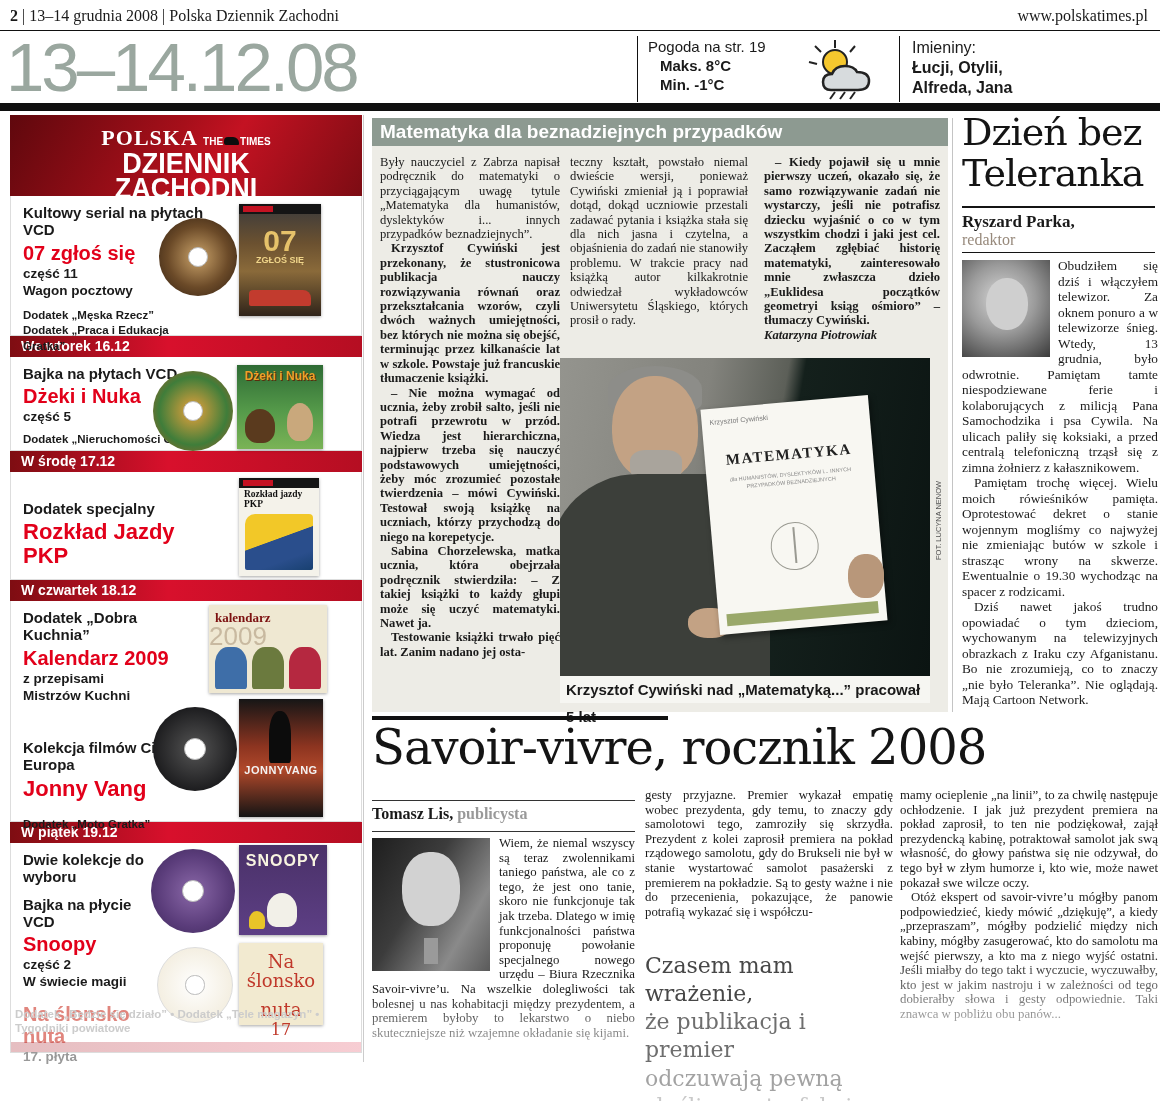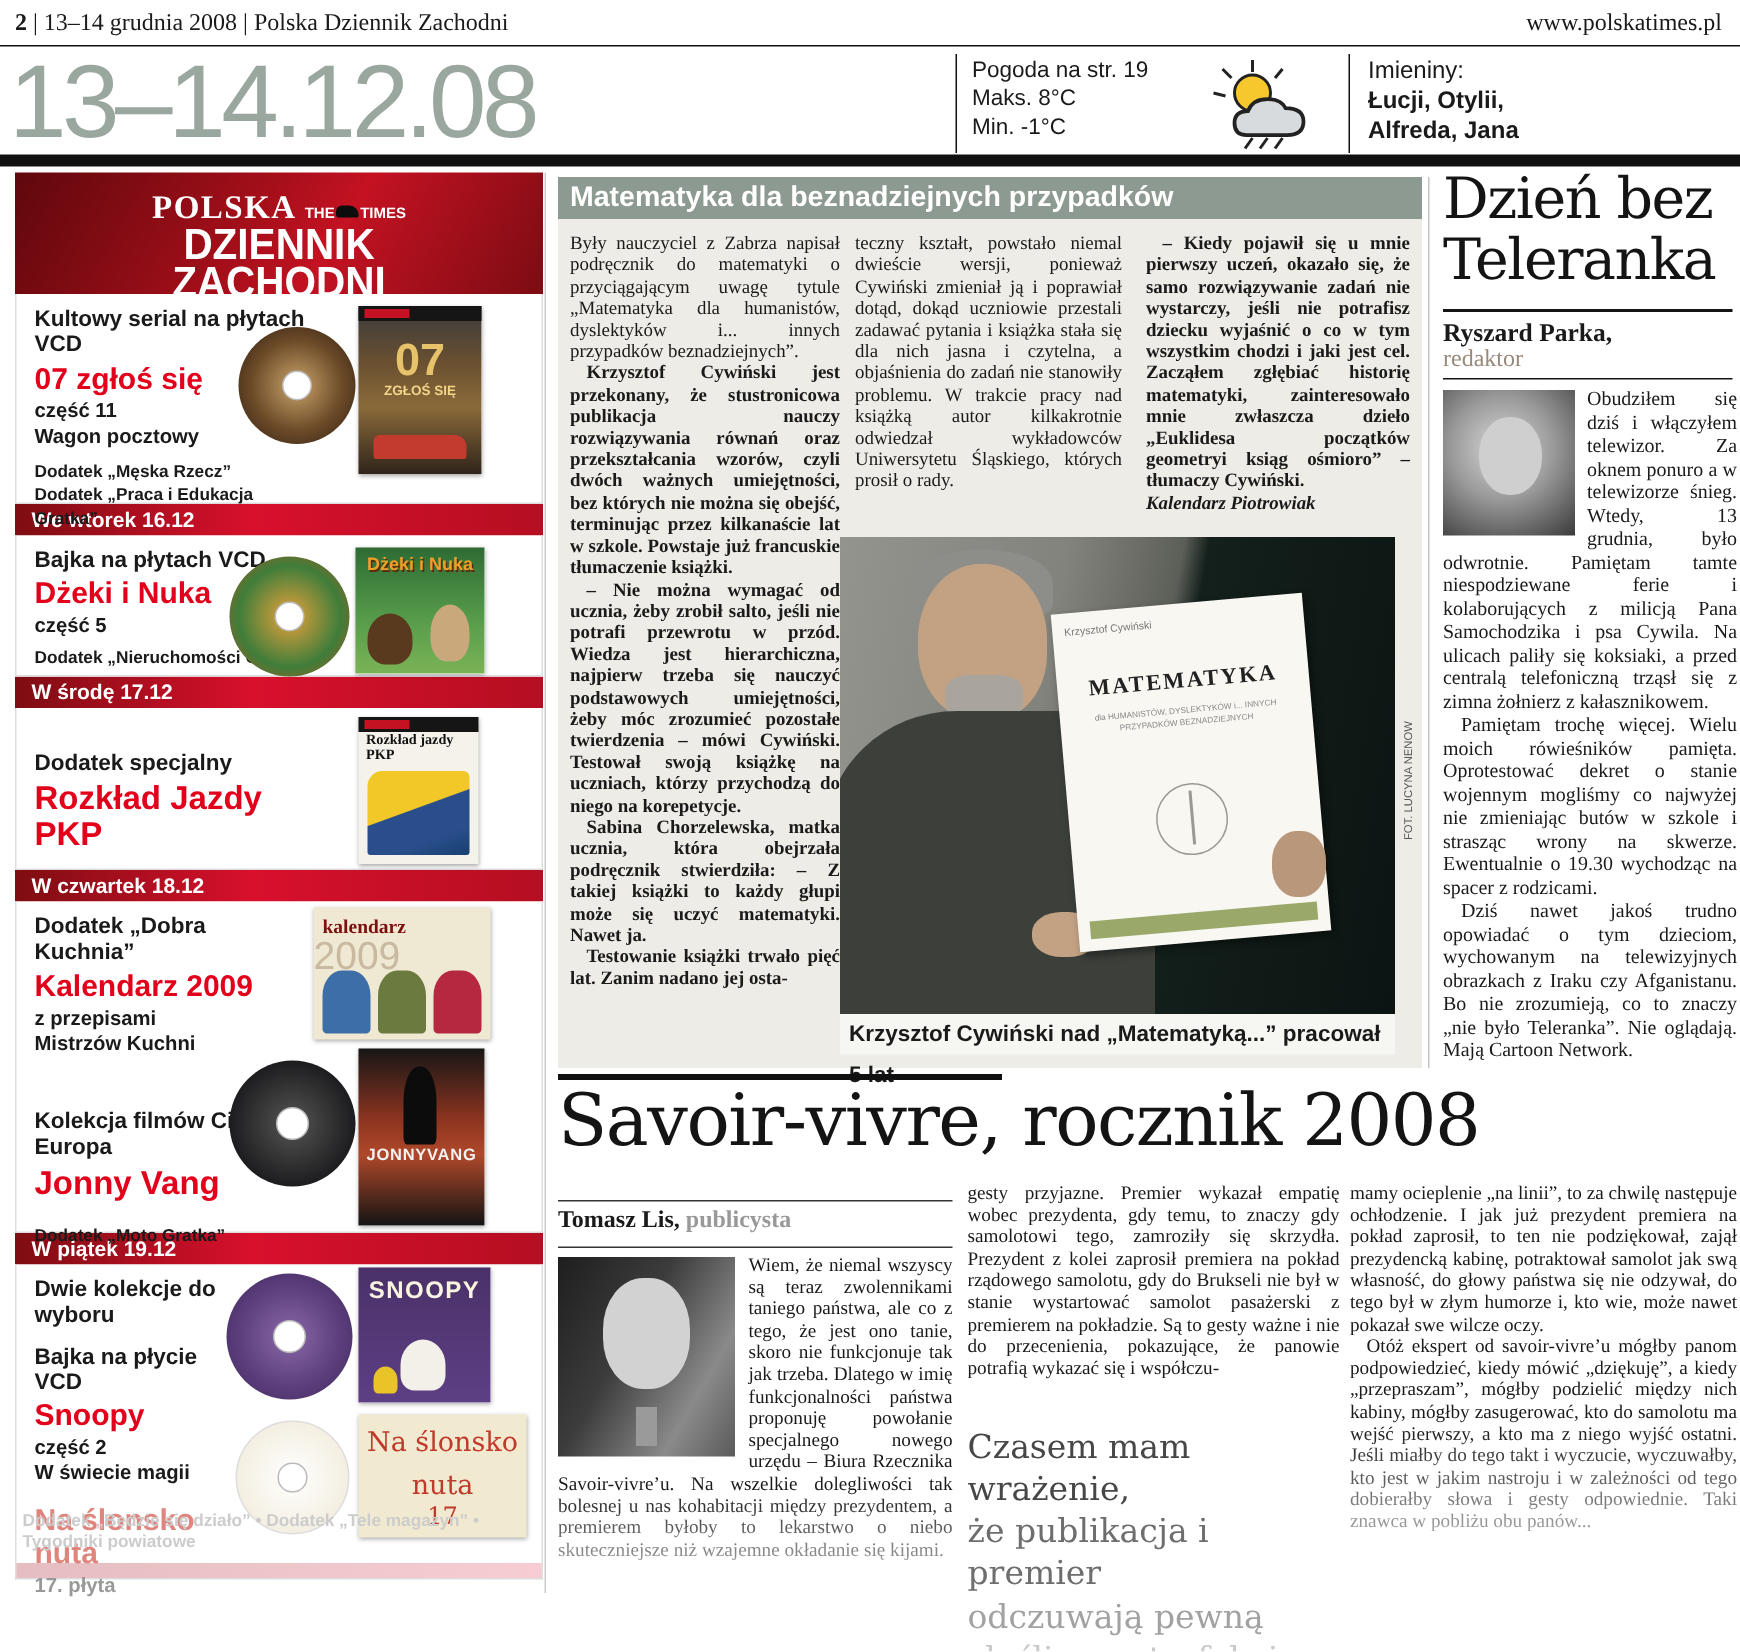--- a/index.html
+++ b/index.html
@@ -11,21 +11,21 @@
 
   
   .folio{left:10px;top:7px;font-size:16px;}
   .folio b{font-weight:bold;}
   .url{right:12px;top:7px;font-size:16px;}
   .hrule-top{left:0;top:30px;width:1160px;height:1px;background:#111;}
   .bigdate{left:6px;top:33px;font-size:69px;line-height:1;color:#9aa79f;
            font-family:"Liberation Sans",sans-serif;letter-spacing:-3px;}
   .vline{width:1px;background:#111;}
   .weatherbox{left:648px;top:38px;width:150px;font-size:15px;line-height:1.25;}
-  .weatherbox .b{font-weight:normal;}
+  .weatherbox .b{font-weight:bold;margin-left:12px;}
   .weathericon{left:795px;top:38px;}
   .namedays{left:912px;top:38px;font-size:16px;line-height:1.25;}
   .namedays .b{font-weight:bold;}
   .blackbar{left:0;top:103px;width:1160px;height:8px;background:#101010;}
 
   
   .sidebar{left:10px;top:115px;width:352px;}
   .side-rule{position:absolute;left:363px;top:115px;width:1px;height:947px;background:#ccc;}
   .logo{height:81px;background:linear-gradient(120deg,#5f080d 0%,#a60f1a 45%,#c41222 60%,#7c0c13 100%);
         color:#fff;text-align:center;padding-top:10px;box-sizing:border-box;}
@@ -88,21 +88,21 @@
   .cdjv{left:142px;top:8px;width:84px;height:84px;background:radial-gradient(circle,#555 0%,#1d1d1f 70%,#000 100%);}
   .covjv{left:228px;top:0px;width:84px;height:118px;background:linear-gradient(180deg,#161616 0%,#8c3420 40%,#b0482a 60%,#141414 100%);}
   .covjv .t{font:bold 11px/1 "Liberation Sans",sans-serif;color:#f2f2f2;text-align:center;margin-top:66px;letter-spacing:.5px;}
   .figjv{position:absolute;left:30px;top:12px;width:22px;height:52px;background:#0c0c0c;border-radius:45% 45% 10% 10%;}
   .cdsnB{left:140px;top:6px;width:84px;height:84px;background:radial-gradient(circle,#8a68a8 0%,#5a3c7a 60%,#3c2858 100%);}
   .covsn{left:228px;top:2px;width:88px;height:90px;background:linear-gradient(180deg,#4a3168 0%,#5d3f85 100%);}
   .covsn .t{font:bold 16px/1 "Liberation Sans",sans-serif;color:#f8f4e0;text-align:center;margin-top:8px;letter-spacing:1px;}
   .snoop{position:absolute;left:28px;bottom:8px;width:30px;height:34px;background:#f2f0e8;border-radius:50% 50% 30% 30%;}
   .wood{position:absolute;left:10px;bottom:6px;width:16px;height:18px;background:#e8c428;border-radius:50% 50% 20% 20%;}
   .cdsl{left:146px;top:104px;width:74px;height:74px;background:radial-gradient(circle,#fff 0%,#f4efe2 70%,#e8e0cc 100%);border:1px solid #ddd;}
-  .covsl{left:228px;top:100px;width:112px;height:82px;background:#f2ead0;color:#c0392b;text-align:center;}
+  .covsl{left:228px;top:100px;width:84px;height:82px;background:#f2ead0;color:#c0392b;text-align:center;}
   .covsl .a{font:18px/1.05 "DejaVu Serif",serif;margin-top:10px;}
   .covsl .n{font:16px/1 "DejaVu Serif",serif;margin-top:2px;}
   .sfoot{position:absolute;left:4px;bottom:16px;width:320px;font:bold 11.5px/1.2 "Liberation Sans",sans-serif;color:#ccc;margin-top:17px;}
   .sredfade{position:absolute;left:0;bottom:0;width:100%;height:10px;
             background:linear-gradient(90deg,rgba(160,14,25,.45),rgba(216,16,44,.35));opacity:.6;}
 
   
   .kickerbar{left:372px;top:118px;width:576px;height:28px;background:#8d9a91;color:#fff;
              font:bold 19px/28px "Liberation Sans",sans-serif;padding-left:8px;box-sizing:border-box;}
   .artbg{left:372px;top:146px;width:576px;height:566px;background:#edece6;}
@@ -344,21 +344,21 @@
     <p class="ind">Krzysztof Cywiński jest przekonany, że stustronicowa publikacja nauczy rozwiązywania równań oraz przekształcania wzorów, czyli dwóch ważnych umiejętności, bez których nie można się obejść, terminując przez kilkanaście lat w szkole. Powstaje już francuskie tłumaczenie książki.</p>
     <p class="ind">– Nie można wymagać od ucznia, żeby zrobił salto, jeśli nie potrafi przewrotu w przód. Wiedza jest hierarchiczna, najpierw trzeba się nauczyć podstawowych umiejętności, żeby móc zrozumieć pozostałe twierdzenia – mówi Cywiński. Testował swoją książkę na uczniach, którzy przychodzą do niego na korepetycje.</p>
     <p class="ind">Sabina Chorzelewska, matka ucznia, która obejrzała podręcznik stwierdziła: – Z takiej książki to każdy głupi może się uczyć matematyki. Nawet ja.</p>
     <p class="ind">Testowanie książki trwało pięć lat. Zanim nadano jej osta-</p>
   </div>
   <div class="abs mcol mcol2">
     <p>teczny kształt, powstało niemal dwieście wersji, ponieważ Cywiński zmieniał ją i poprawiał dotąd, dokąd uczniowie przestali zadawać pytania i książka stała się dla nich jasna i czytelna, a objaśnienia do zadań nie stanowiły problemu. W trakcie pracy nad książką autor kilkakrotnie odwiedzał wykładowców Uniwersytetu Śląskiego, których prosił o rady.</p>
   </div>
   <div class="abs mcol mcol3">
     <p class="ind">– Kiedy pojawił się u mnie pierwszy uczeń, okazało się, że samo rozwiązywanie zadań nie wystarczy, jeśli nie potrafisz dziecku wyjaśnić o co w tym wszystkim chodzi i jaki jest cel. Zacząłem zgłębiać historię matematyki, zainteresowało mnie zwłaszcza dzieło „Euklidesa początków geometryi ksiąg ośmioro” – tłumaczy Cywiński.</p>
-    <p class="mbyline">Kalendarz Piotrowiak</p>
+    <p class="mbyline">Katarzyna Piotrowiak</p>
   </div>
 
   <div class="abs photo">
     <div class="hair1"></div>
     <div class="head1"></div>
     <div class="beard"></div>
     <div class="sweater"></div>
     <div class="hand1"></div>
     <div class="book">
       <div class="ba">Krzysztof Cywiński</div>

